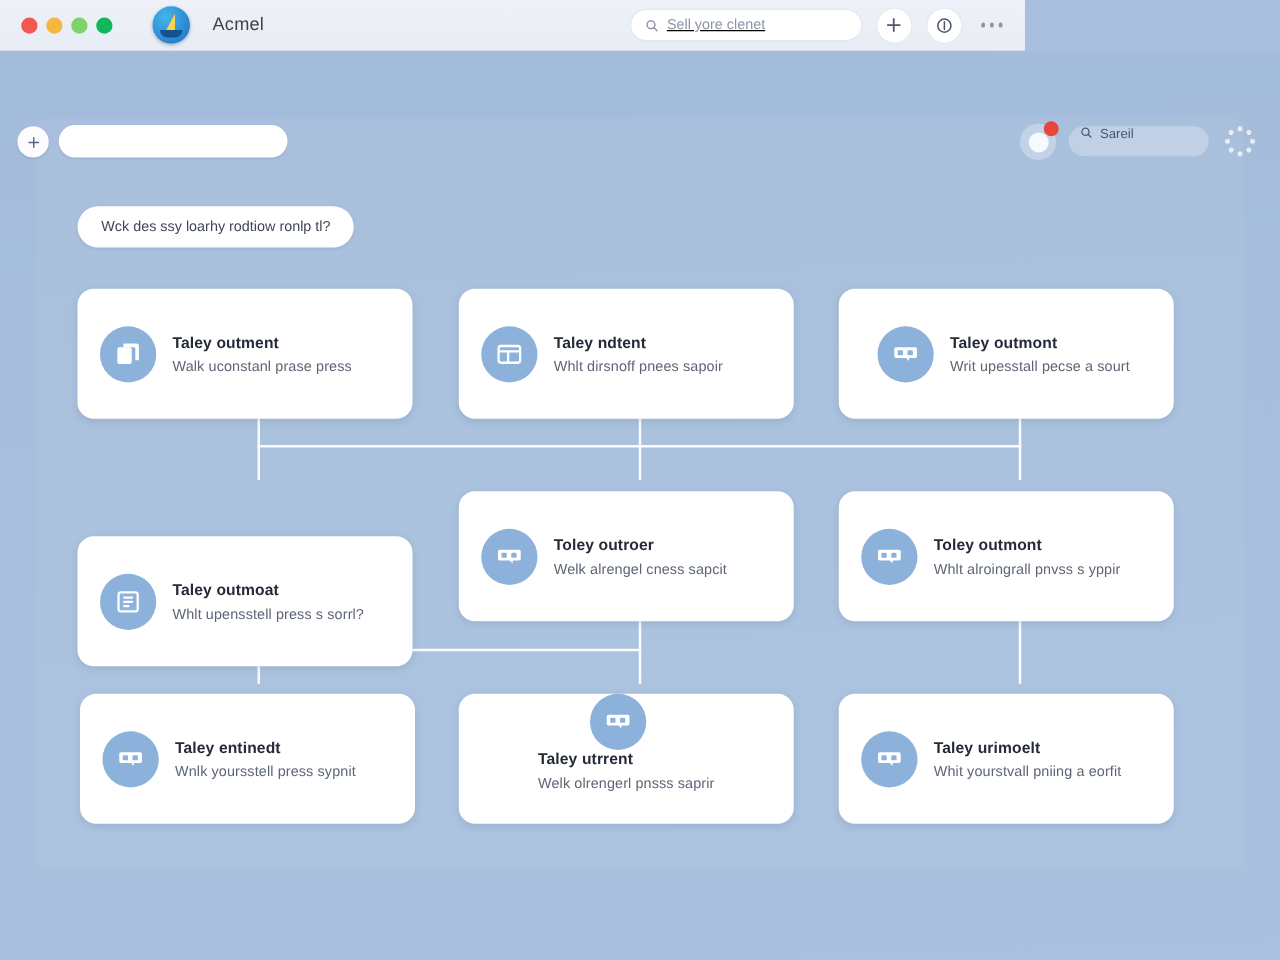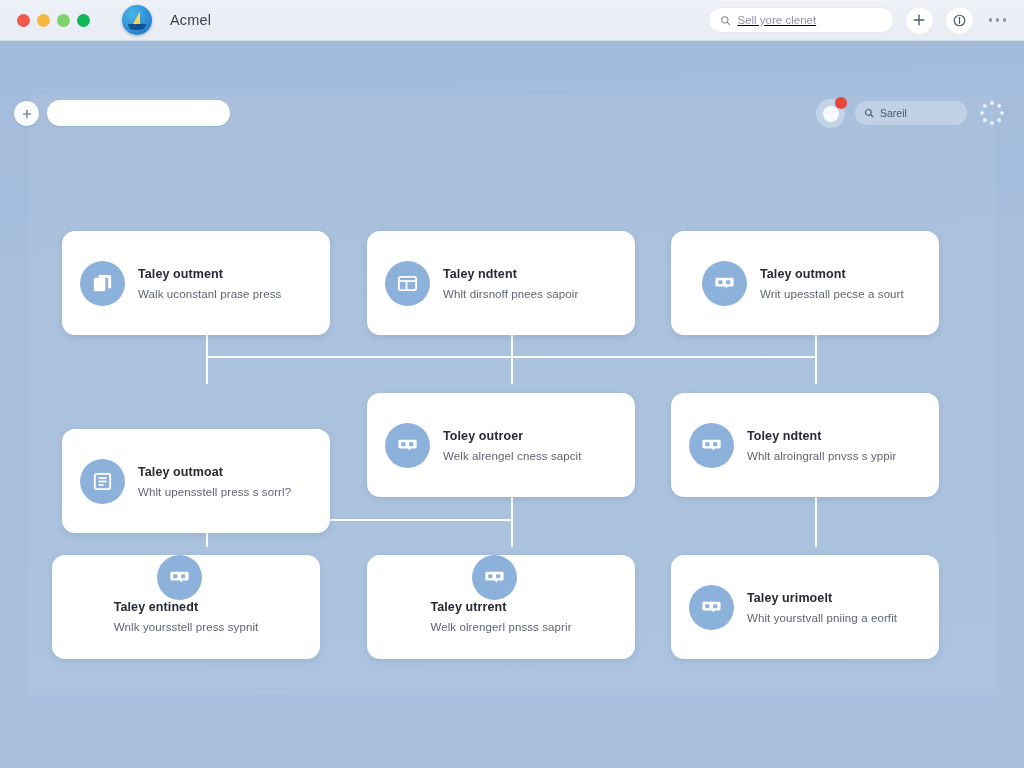--- a/index.html
+++ b/index.html
@@ -11,21 +11,21 @@
   }
   #app {
     position: relative;
     width: 1024px; height: 768px;
     overflow: hidden;
   }
 
   
   .titlebar {
     position: absolute; left: 0; top: 0;
-    width: 1024px; height: 41px;
+    width: 820px; height: 41px;
     background: linear-gradient(180deg,#eef1f7 0%, #e8ecf4 100%);
     border-bottom: 1px solid #d7dde8;
     display: flex; align-items: center;
     box-sizing: border-box;
     padding: 0 14px;
   }
   .traffic { display: flex; gap: 7px; align-items: center; margin-left: 3px; }
   .tl { width: 13px; height: 13px; border-radius: 50%; }
   .tl.r { background: #f2584f; }
   .tl.y { background: #f5b73d; }
@@ -120,21 +120,21 @@
     min-width: 12px; height: 12px; border-radius: 6px;
     background: #e8453c; color: #fff;
     font-size: 7.5px; line-height: 12px; text-align: center;
     padding: 0 2px; box-sizing: border-box;
     font-family: "Liberation Sans", sans-serif;
   }
   .sub-search {
     position: absolute; left: 855px; top: 60px;
     width: 112px; height: 24px; border-radius: 12px;
     background: rgba(255,255,255,.27);
-    display: flex; align-items: center; gap: 6px;
+    display: flex; gap: 6px;
     padding: 0 9px; box-sizing: border-box;
   }
   .sub-search .txt { font-size: 10.5px; color: #445676; }
   .spinner {
     position: absolute; left: 980px; top: 60px;
     width: 24px; height: 24px;
   }
   .spinner i {
     position: absolute; width: 4px; height: 4px; border-radius: 2px;
     background: rgba(255,255,255,.72); display: block;
@@ -265,20 +265,21 @@
       <i style="transform:rotate(0deg)"></i>
         <i style="transform:rotate(45deg)"></i>
       <i style="transform:rotate(90deg)"></i>
         <i style="transform:rotate(135deg)"></i>
       <i style="transform:rotate(180deg)"></i>
         <i style="transform:rotate(225deg)"></i>
       <i style="transform:rotate(270deg)"></i>
         <i style="transform:rotate(315deg)"></i>
     </div>
 
+    <div class="bubble">Wck des ssy loarhy rodtiow ronlp tl?</div>
 
     <div class="conn" style="left:206px; top:294px; width:2px; height:22px;"></div>
     <div class="conn" style="left:511px; top:294px; width:2px; height:22px;"></div>
     <div class="conn" style="left:815px; top:294px; width:2px; height:22px;"></div>
 
     <div class="conn" style="left:206px; top:315px; width:611px; height:2px;"></div>
 
     <div class="conn" style="left:206px; top:315px; width:2px; height:28px;"></div>
     <div class="conn" style="left:511px; top:315px; width:2px; height:28px;"></div>
     <div class="conn" style="left:815px; top:315px; width:2px; height:28px;"></div>
@@ -364,26 +365,26 @@
 
     <div class="card" style="left:671px; top:352px;">
       <span class="ic">
         <svg width="23" height="23" viewBox="0 0 24 24" fill="#ffffff">
           <path d="M4 6h16a1.5 1.5 0 0 1 1.5 1.5v6A1.5 1.5 0 0 1 20 15h-5.2l-.1 2.6-2.4-2.6H4a1.5 1.5 0 0 1-1.5-1.5v-6A1.5 1.5 0 0 1 4 6z"></path>
           <rect x="5.4" y="8.6" width="4.4" height="4.2" rx="1" fill="#8cb1da"></rect>
           <rect x="13.6" y="8.6" width="4.4" height="4.2" rx="1" fill="#8cb1da"></rect>
         </svg>
       </span>
       <span class="body">
-        <span class="ttl">Toley ndtent</span>
+        <span class="ttl">Toley outmont</span>
         <span class="sub">Whlt alroingrall pnvss s yppir</span>
       </span>
     </div>
 
-    <div class="card" style="left:52px; top:514px;flex-direction:column;">
+    <div class="card" style="left:64px; top:514px;">
       <span class="ic">
         <svg width="23" height="23" viewBox="0 0 24 24" fill="#ffffff">
           <path d="M4 6h16a1.5 1.5 0 0 1 1.5 1.5v6A1.5 1.5 0 0 1 20 15h-5.2l-.1 2.6-2.4-2.6H4a1.5 1.5 0 0 1-1.5-1.5v-6A1.5 1.5 0 0 1 4 6z"></path>
           <rect x="5.4" y="8.6" width="4.4" height="4.2" rx="1" fill="#8cb1da"></rect>
           <rect x="13.6" y="8.6" width="4.4" height="4.2" rx="1" fill="#8cb1da"></rect>
         </svg>
       </span>
       <span class="body">
         <span class="ttl">Taley entinedt</span>
         <span class="sub">Wnlk yoursstell press sypnit</span>

